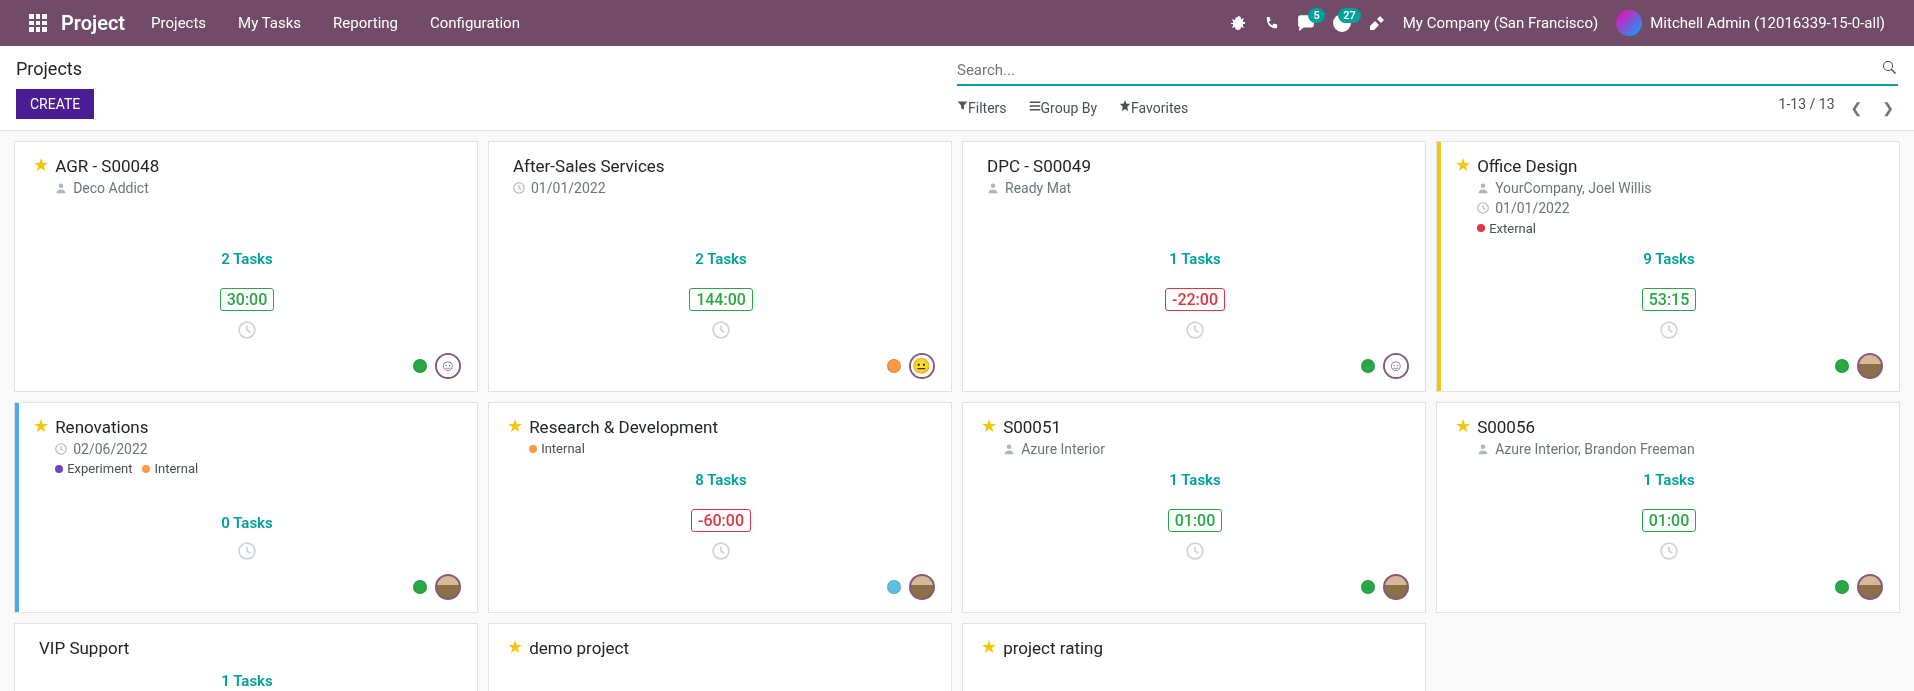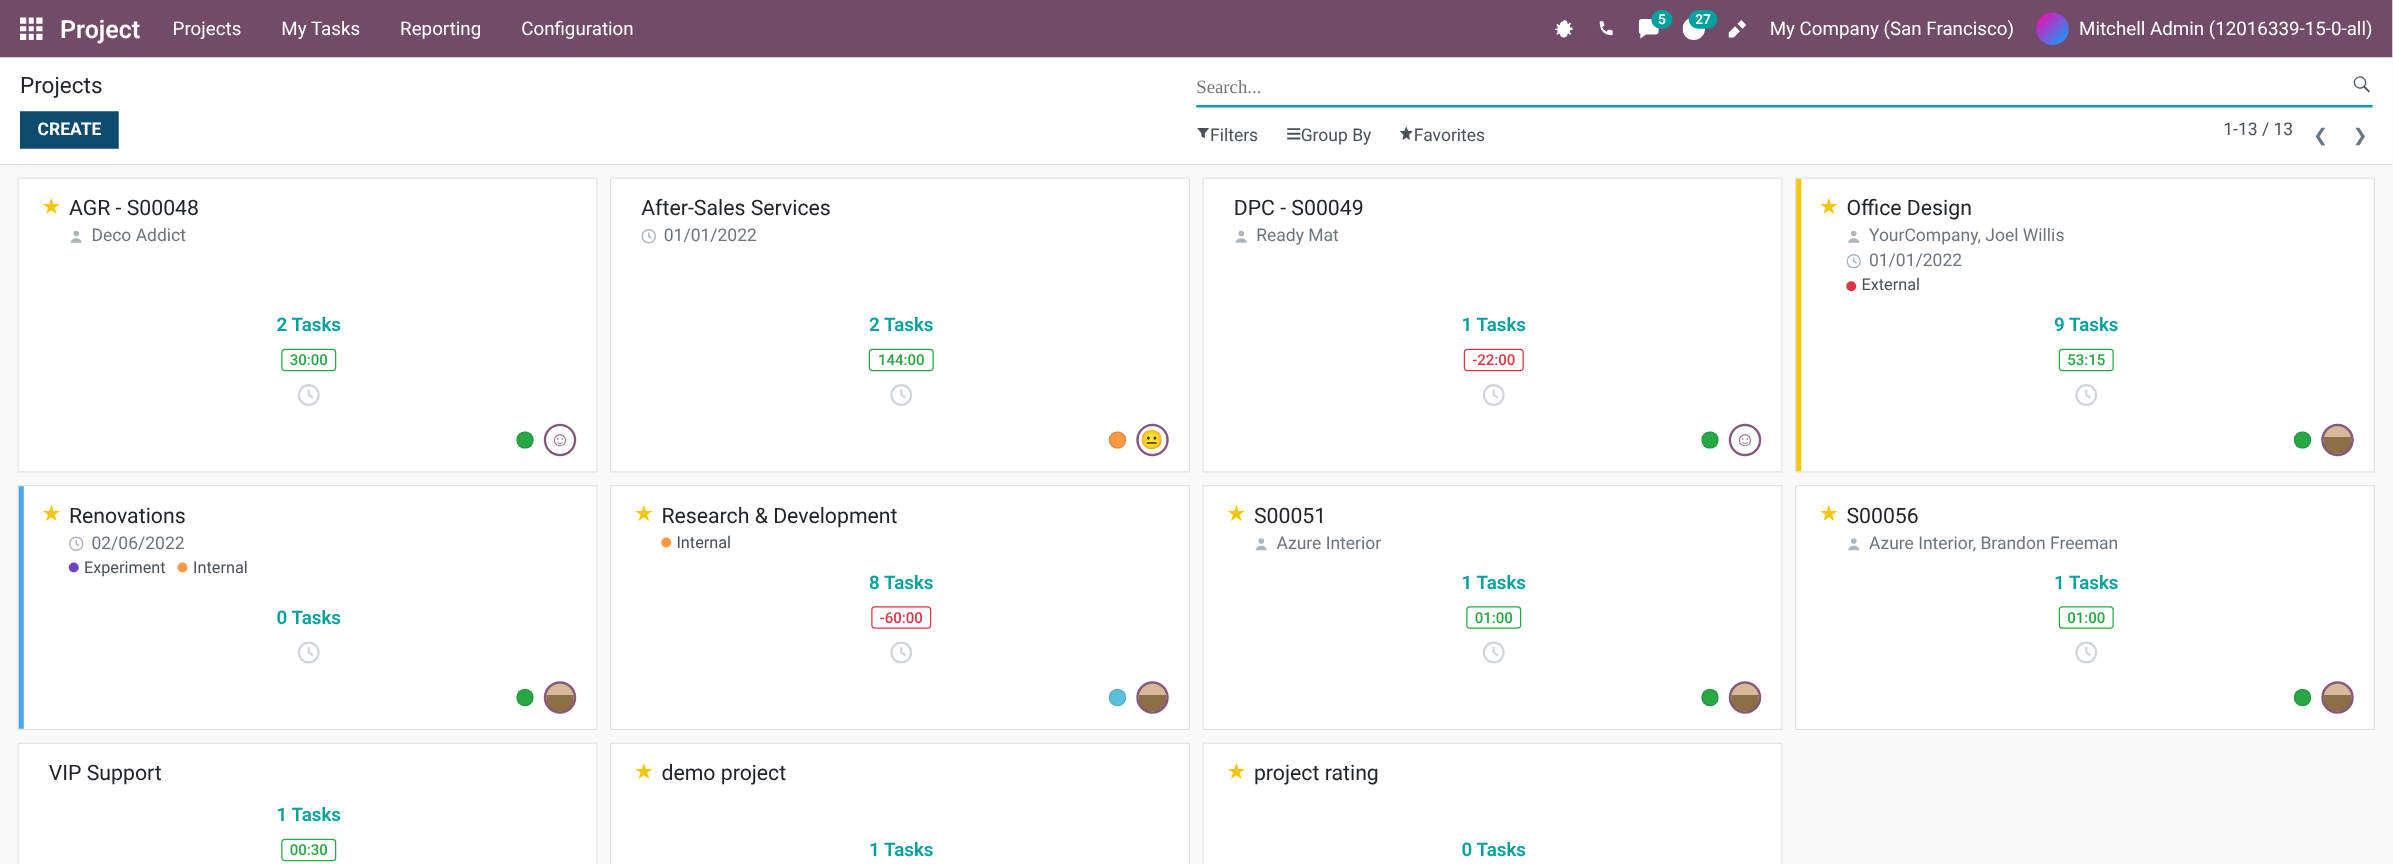--- a/index.html
+++ b/index.html
@@ -1,41 +1,41 @@
 <!DOCTYPE html>
 <html><head>
 <meta charset="utf-8">
 <style>
 * { margin:0; padding:0; box-sizing:border-box; font-family:-apple-system,BlinkMacSystemFont,"Segoe UI",Roboto,sans-serif; }
 body { background:#f9f9f9; color:#212529; width:1914px; }
 
 
-.topnav { background:#714B67; color:#fff; height:46px; display:flex; align-items:center; padding:0 16px; font-size:15px; }
+.topnav { background:#714B67; color:#fff; height:46px; display:flex; align-items:center; padding:0 29px; font-size:15px; }
 .apps-icon { width:18px; height:18px; display:grid; grid-template-columns:repeat(3,1fr); grid-template-rows:repeat(3,1fr); gap:2px; margin-right:14px; cursor:pointer; }
 .apps-icon span { background:#fff; }
 .brand { font-size:20px; font-weight:600; margin-right:26px; }
 .nav-items { display:flex; gap:32px; }
 .nav-items a { color:#fff; text-decoration:none; cursor:pointer; font-size:15px; }
 .nav-right { margin-left:auto; display:flex; align-items:center; gap:18px; }
 .nav-right .ico { cursor:pointer; display:flex; align-items:center; position:relative; }
 .nav-right svg { fill:#fff; }
 .badge { position:absolute; top:-6px; right:-10px; background:#00A09D; color:#fff; border-radius:10px; font-size:11px; padding:1px 5px; font-weight:600; }
 .company { cursor:pointer; }
 .user { display:flex; align-items:center; gap:8px; cursor:pointer; }
 .user .avatar { width:26px; height:26px; border-radius:50%; background:linear-gradient(135deg,#f0a,#0af); }
 
 
 .control { background:#fff; border-bottom:1px solid #dee2e6; padding:12px 16px 10px; }
 .cp-top { display:flex; align-items:flex-start; }
 .cp-left { flex:0 0 50%; }
 .breadcrumb { font-size:18px; color:#212529; margin-bottom:10px; }
-.btn-create { background:#0c4a6e; color:#fff; border:none; padding:7px 14px; font-size:14px; font-weight:700; cursor:pointer; }
+.btn-create { background:#4c1d95; color:#fff; border:none; padding:7px 14px; font-size:14px; font-weight:400; cursor:pointer; }
 .cp-right { flex:1; }
 .searchbox { border-bottom:2px solid #00A09D; display:flex; align-items:center; padding:2px 0 4px; margin-bottom:10px; }
-.searchbox input { border:none; outline:none; flex:1; font-size:15px; background:transparent;font-family:Liberation Serif, serif; }
+.searchbox input { border:none; outline:none; flex:1; font-size:15px; background:transparent; }
 .searchbox .mag { cursor:pointer; }
 .cp-bottom-right { display:flex; align-items:center; gap:22px; font-size:14px; color:#495057; }
 .cp-bottom-right .tool { cursor:pointer; display:flex; gap:0; }
 .pager { margin-left:auto; display:flex; align-items:flex-start; gap:12px; }
 .pager .arrow { cursor:pointer; color:#6c757d; padding:4px; }
 
 
 .kanban { padding:10px 14px; display:grid; grid-template-columns:repeat(4,1fr); gap:10px; }
 .card { background:#fff; border:1px solid #dee2e6; position:relative; padding:14px 16px 12px 18px; min-height:144px; display:flex; flex-direction:column; cursor:pointer; }
 .card .stripe { position:absolute; left:0; top:0; bottom:0; width:4px; }
@@ -45,21 +45,21 @@
 .star { color:#F4C609; font-size:18px; line-height:1; cursor:pointer; }
 .star.off { color:#ccc; }
 .title { font-size:17px; font-weight:400; color:#212529; }
 .sub { font-size:14px; color:#6c757d; margin-top:4px; display:flex; align-items:center; gap:6px; }
 .sub svg { fill:#adb5bd; }
 .tags { margin-top:4px; font-size:13px; }
 .tag { display:inline-flex; align-items:center; gap:4px; margin-right:10px; color:#495057; }
 .tag .dot { width:8px; height:8px; border-radius:50%; display:inline-block; }
 .card-foot { margin-top:auto; display:flex; align-items:center; gap:10px; padding-top:14px;flex-direction:column; }
 .tasks { color:#00A09D; font-weight:600; font-size:15px; cursor:pointer; }
-.pill { border:1px solid; border-radius:3px; font-size:12px; padding:1px 6px; font-weight:500; }
+.pill { border:1px solid; border-radius:3px; font-size:16px; padding:1px 6px; font-weight:500;margin-top:10px; }
 .pill.green { border-color:#28a745; color:#28a745; }
 .pill.red { border-color:#dc3545; color:#dc3545; }
 .clock { color:#ced4da; cursor:pointer; }
 .foot-right { margin-left:auto; display:flex; align-items:center; gap:8px; }
 .status-dot { width:14px; height:14px; border-radius:50%; cursor:pointer; border:1px solid rgba(0,0,0,.1); }
 .status-dot.green { background:#28a745; }
 .status-dot.orange { background:#fd9843; }
 .status-dot.blue { background:#5bc0de; }
 .av { width:26px; height:26px; border-radius:50%; border:2px solid #875A7B; background:#eee; cursor:pointer; position:relative; overflow:hidden; }
 .av.face { background:linear-gradient(180deg,#d7b899 40%,#8b6f47 40%); }

